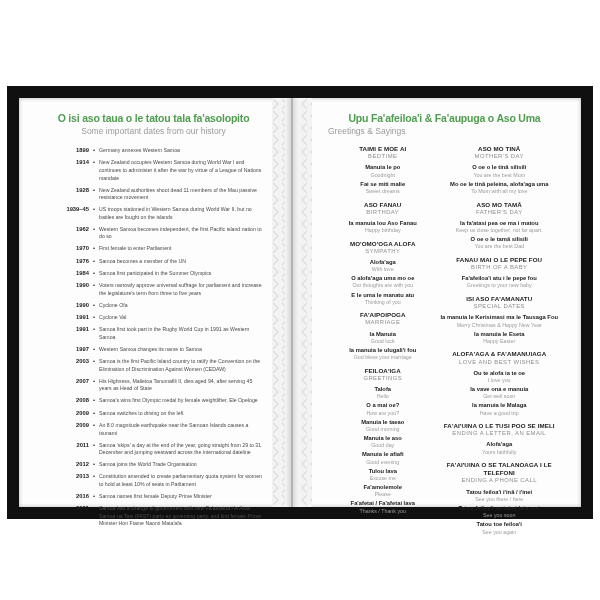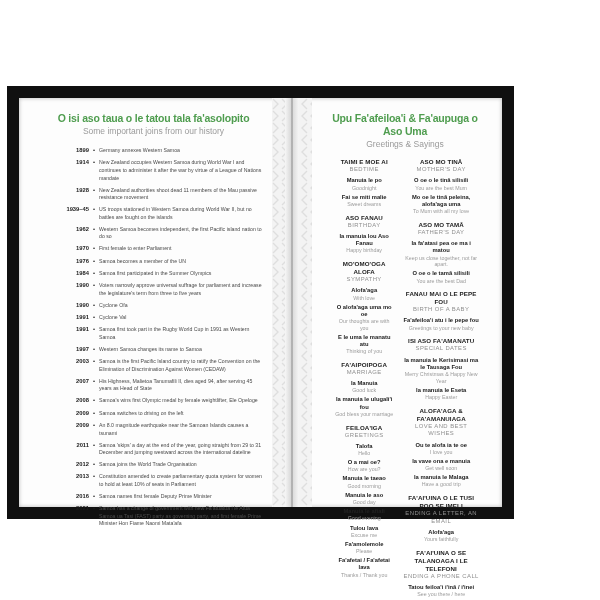--- a/index.html
+++ b/index.html
@@ -2,21 +2,21 @@
 <html><head>
 <meta charset="utf-8">
 <style>
   html,body{margin:0;padding:0;}
   body{
     width:600px;height:600px;background:#ffffff;position:relative;overflow:hidden;
     font-family:"Liberation Sans", sans-serif;
     -webkit-font-smoothing:antialiased;
   }
   .book{
-    position:absolute;left:7px;top:86px;width:507px;height:433px;
+    position:absolute;left:7px;top:86px;width:586px;height:433px;
     background:#101010;box-sizing:border-box;padding:12px;
   }
   .pages{
     width:100%;height:100%;background:#fdfdfd;display:flex;position:relative;
     box-shadow:inset 0 0 4px rgba(0,0,0,.28);
   }
   
   .page-left{width:253px;box-sizing:border-box;padding:14px 4px 0 20px;}
   .lp-title{
     text-align:center;font-weight:bold;font-size:10.5px;letter-spacing:-.2px;
@@ -29,41 +29,41 @@
   .t-text{flex:1;font-size:5.2px;color:#4a4a4a;line-height:1.45;padding-right:6px;}
   
   .spine{width:40px;flex:none;position:relative;}
   .spine svg{display:block;}
   
   .page-right{flex:1;box-sizing:border-box;padding:14px 20px 0 16px;}
   .rp-title{
     text-align:center;font-weight:bold;font-size:10.5px;letter-spacing:-.2px;
     color:#4f9d4f;line-height:1.25;
   }
-  .rp-sub{text-align:center;font-size:8.5px;color:#9a9a9a;margin-top:1px;margin-bottom:9px;}
+  .rp-sub{text-align:left;font-size:8.5px;color:#9a9a9a;margin-top:1px;margin-bottom:9px;}
   .cols{display:flex;}
   .col{box-sizing:border-box;text-align:center;}
   .col-1{width:47%;padding:0 6px;}
   .col-2{width:53%;padding:0 2px;}
   .section{margin-bottom:6px;}
   .sec-sm{font-weight:bold;font-size:6.2px;color:#1c1c1c;letter-spacing:.1px;line-height:1.3;}
   .sec-en{font-size:5.9px;color:#8f8f8f;letter-spacing:.45px;line-height:1.3;margin-bottom:3.5px;}
   .phrase{margin-bottom:2.5px;}
   .ph-sm{font-weight:bold;font-size:5.8px;color:#222222;line-height:1.25;}
   .ph-en{font-size:5.3px;color:#9b9b9b;line-height:1.25;}
 </style>
 </head>
 <body>
 
 <div class="book">
   <div class="pages">
 
     <div class="page-left">
       <div class="lp-title">O isi aso taua o le tatou tala fa'asolopito</div>
-      <div class="lp-sub">Some important joins from our history</div>
+      <div class="lp-sub">Some important dates from our history</div>
       <div>
           <div class="t-row">
             <div class="t-year">1899</div>
             <div class="t-bullet">•</div>
             <div class="t-text">Germany annexes Western Samoa</div>
           </div>
           <div class="t-row">
             <div class="t-year">1914</div>
             <div class="t-bullet">•</div>
             <div class="t-text">New Zealand occupies Western Samoa during World War I and continues to administer it after the war by virtue of a League of Nations mandate</div>

